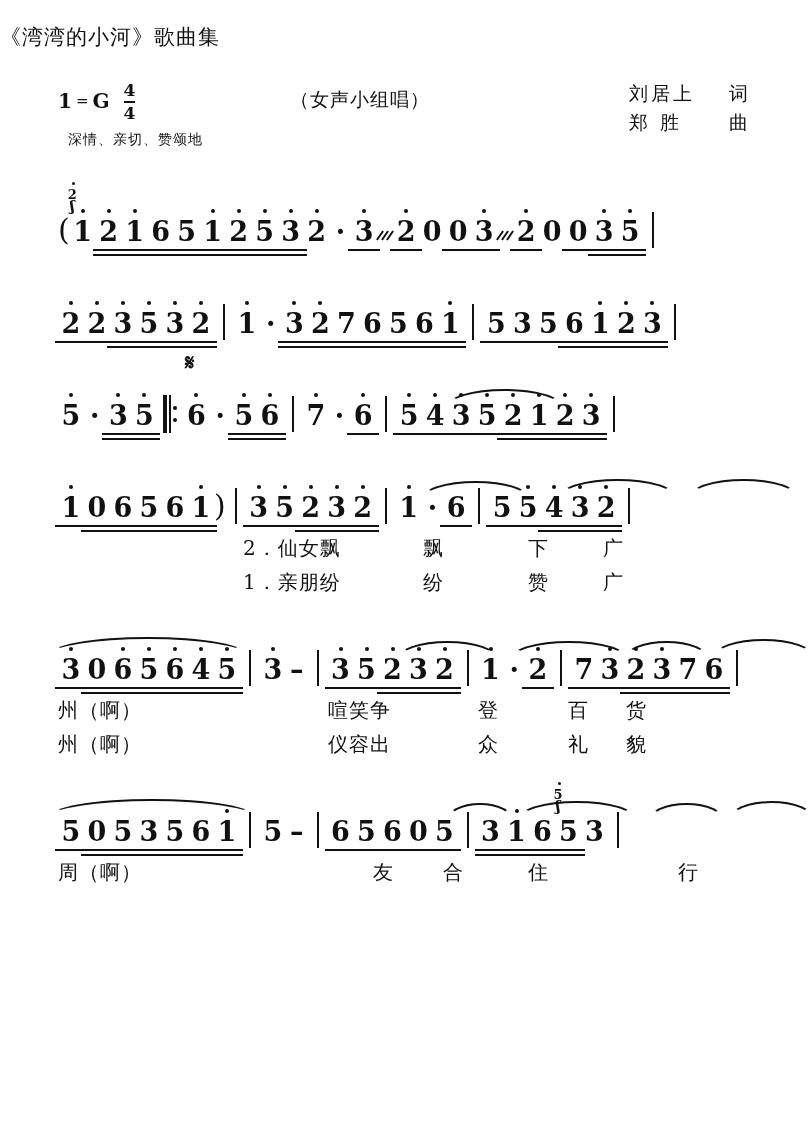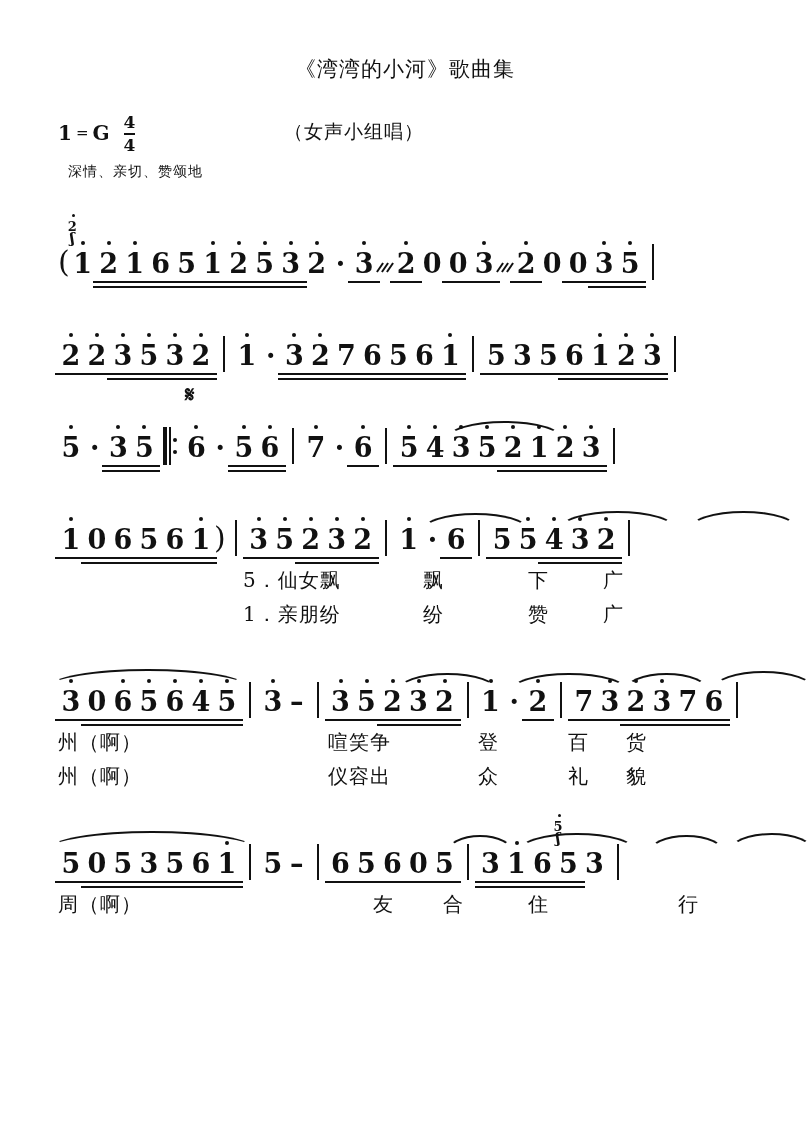--- a/index.html
+++ b/index.html
@@ -8,25 +8,24 @@
     background:#ffffff;
     font-family:"Liberation Serif", serif;
     color:#111111;
     overflow:hidden;
     position:relative;
   }
   .sheet { position:relative; width:810px; height:1138px; }
 
   
   .collection {
-    text-align:center;
     font-family:Liberation Mono, monospace;
     font-size:21px;
     letter-spacing:1px;
-    padding-top:55px;
+    padding-top:23px;
   }
   .song-title {
     text-align:center;
     font-family:"DejaVu Sans", sans-serif;
     font-weight:bold;
     font-size:38px;
     letter-spacing:20px;
     text-indent:20px;
     margin-top:18px;
   }
@@ -48,21 +47,21 @@
   .timesig .num { display:block; padding-bottom:1px; }
   .timesig .bar { display:block; height:2px; background:#111; margin:1px 0; }
   .timesig .den { display:block; padding-top:1px; }
 
   .expression {
     position:absolute; left:68px; top:58px;
     font-family:"DejaVu Serif", serif;
     font-size:14px; letter-spacing:1px;
   }
   .subtitle {
-    position:absolute; left:284px; top:14px;
+    position:absolute; left:290px; top:14px;
     font-family:"DejaVu Serif", serif;
     font-size:19px; letter-spacing:1px;
   }
   .credits {
     position:absolute; right:62px; top:6px;
     font-family:"DejaVu Serif", serif;
     font-size:19px; line-height:1.55;
     text-align:left;
   }
   .credits .line { display:flex; gap:26px; }
@@ -202,20 +201,30 @@
       <span class="eq">=</span>
       <span>G</span>
       <span class="timesig">
         <span class="num">4</span>
         <span class="bar"></span>
         <span class="den">4</span>
       </span>
     </div>
     <div class="expression">深情、亲切、赞颂地</div>
     <div class="subtitle">（女声小组唱）</div>
+    <div class="credits">
+      <div class="line">
+        <span class="who">刘居上</span>
+        <span class="role">词</span>
+      </div>
+      <div class="line">
+        <span class="who">郑 胜</span>
+        <span class="role">曲</span>
+      </div>
+    </div>
   </div>
 
   <div id="score">
       <div class="system">
         <div class="staffline">
           <div class="notes">
             <span class="paren">(</span>
             <span class="note up" style="min-width: 26px;">
               <span class="gl">1</span>
               <span class="grace"><i class="gdot"></i>2<span class="hook">ʃ</span></span>
@@ -541,21 +550,21 @@
             </span>
             <span class="barline"></span>
           </div>
         </div>
         <div class="slur" style="left: 52%; width: 13%; top: 34px;"></div>
         <div class="slur" style="left: 69%; width: 14%; top: 32px;"></div>
         <div class="slur" style="left: 85%; width: 13%; top: 32px;"></div>
       </div>
       <div class="lyricblock">
         <div class="lyricline">
-          <span class="w" style="left: 243px;">5．仙女飘</span>
+          <span class="w" style="left: 243px;">2．仙女飘</span>
           <span class="w" style="left: 423px;">飘</span>
           <span class="w" style="left: 528px;">下</span>
           <span class="w" style="left: 603px;">广</span>
         </div>
         <div class="lyricline">
           <span class="w" style="left: 243px;">1．亲朋纷</span>
           <span class="w" style="left: 423px;">纷</span>
           <span class="w" style="left: 528px;">赞</span>
           <span class="w" style="left: 603px;">广</span>
         </div>

